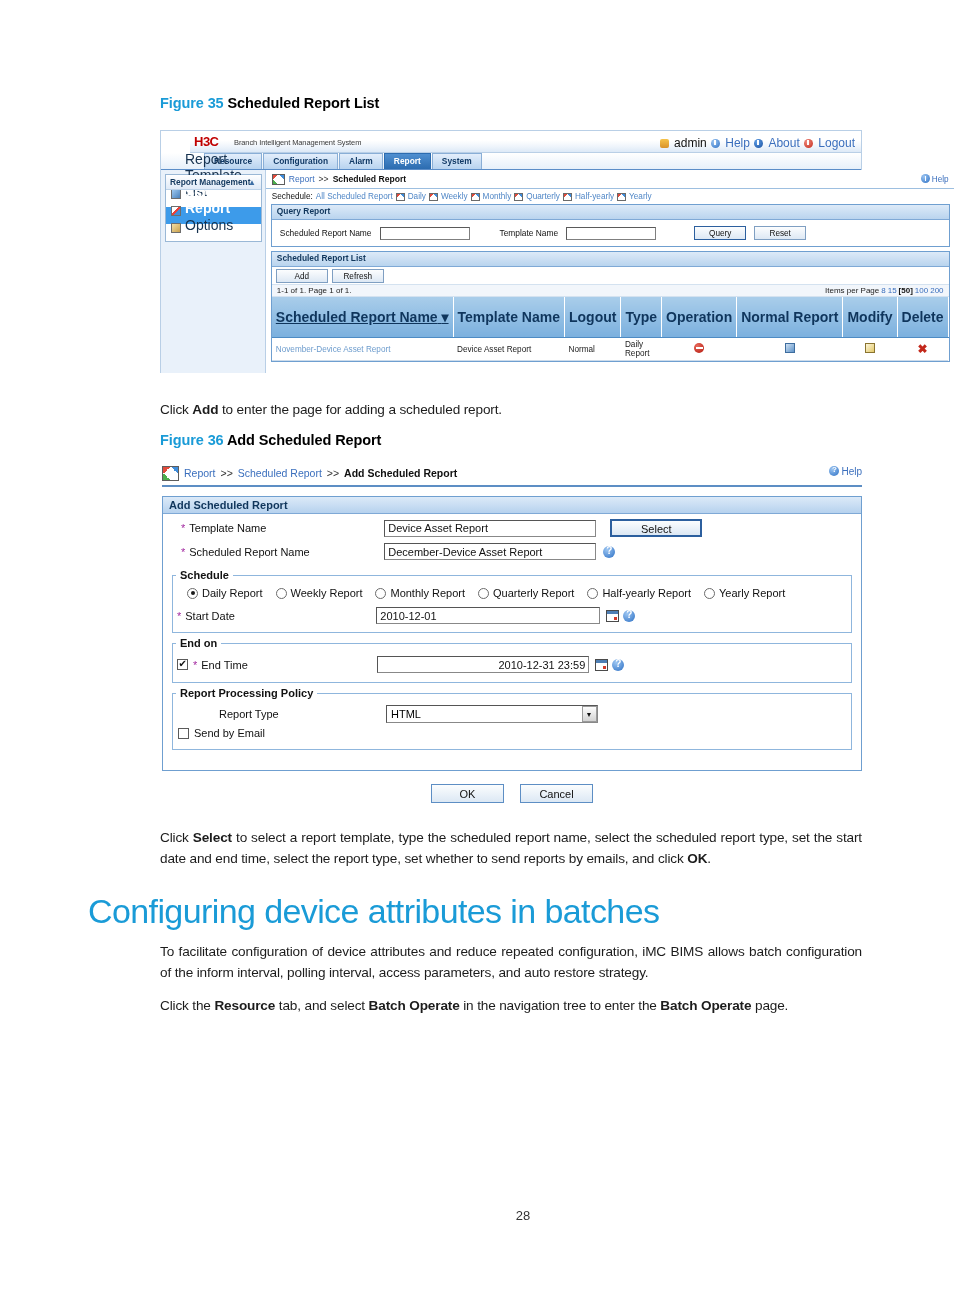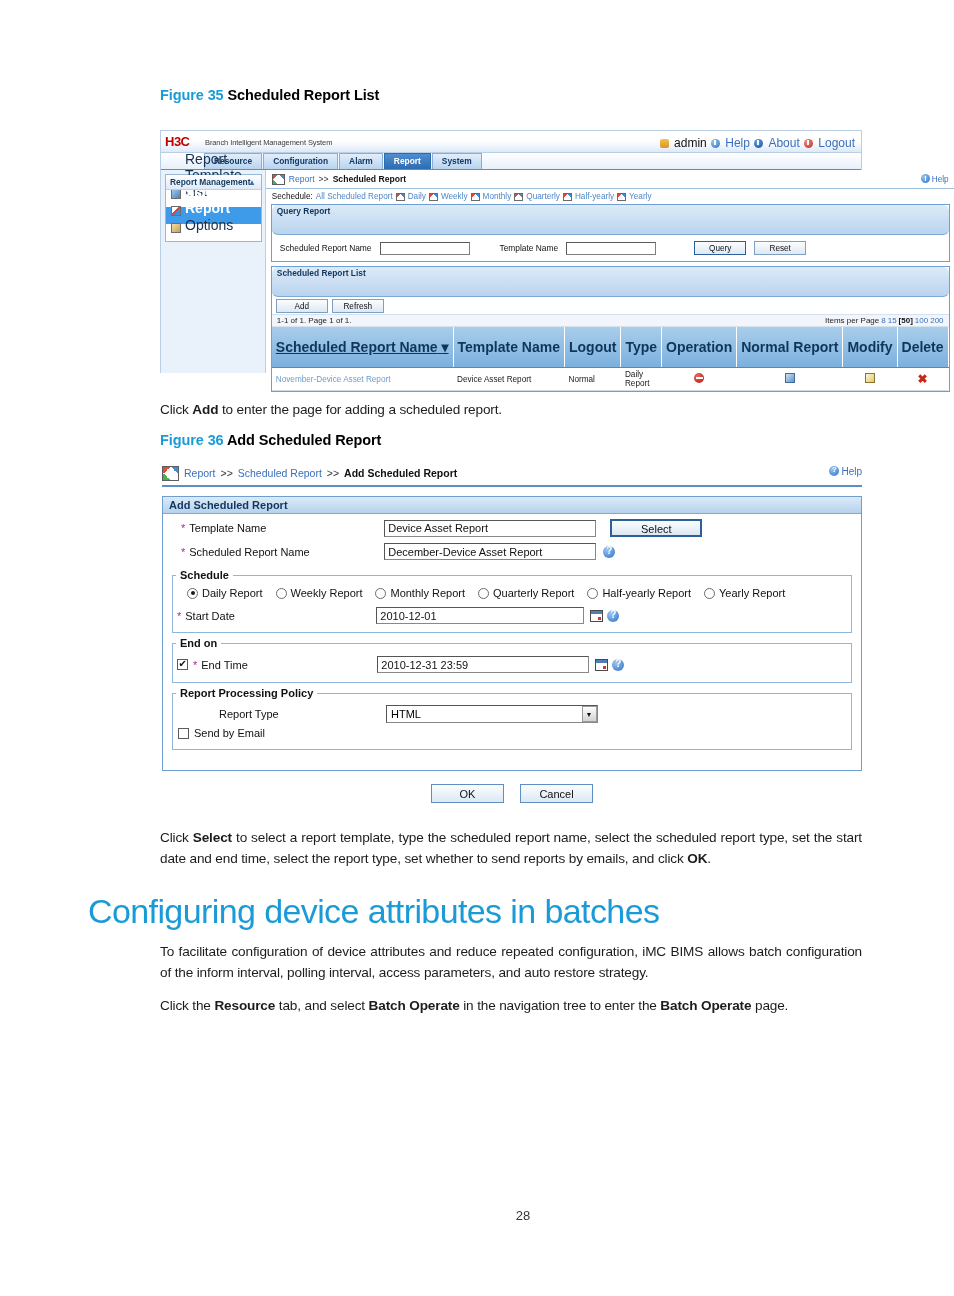--- a/index.html
+++ b/index.html
@@ -58,20 +58,21 @@
     font-family:"Liberation Sans", sans-serif;
     font-size:9px;
     color:#000;
   }
 
   .imc-banner {
     height:22px;
     background:linear-gradient(to bottom,#ffffff 0%,#ffffff 45%,#eef4fb 75%,#dce9f7 100%);
     border-bottom:1px solid #b9cfe6;
     position:relative;
+    margin-left:29px;
   }
   .h3c-logo {
     position:absolute; left:4px; top:3px;
     font-family:"Liberation Sans", sans-serif;
     font-weight:bold; font-size:13px; color:#c00000;
     letter-spacing:-0.5px;
   }
   .h3c-sub {
     position:absolute; left:44px; top:7px;
     font-size:7.5px; color:#3c3c3c; letter-spacing:-0.1px;
@@ -172,26 +173,25 @@
   .schedbar .slnk { color:#4f86c6; }
   .sch-ic {
     width:9px; height:8px; display:inline-block;
     border:1px solid #6a6a6a; background:#fff;
     background-image:linear-gradient(135deg,#e24b3c 30%,transparent 30%),
                      linear-gradient(225deg,#3f8ddb 30%,transparent 30%);
   }
 
   .panel { margin:0 5px 4px 5px; border:1px solid #6f9fd0; background:#fff; }
   .panel-head {
-    height:30px; line-height:13px;
+    height:15px; line-height:13px;
     background:linear-gradient(to bottom,#ddeaf8,#b9d4ee);
     border-bottom:1px solid #7fa9d6;
     font-size:8.4px; font-weight:bold; color:#10365c;
     padding:0 5px;
-    border-radius:6px;
   }
   .query-row {
     height:26px; display:flex; align-items:center; padding:0 8px; gap:8px;
   }
   .fld-label { font-size:8.4px; color:#111; }
   .txtfld {
     height:13px; border:1px solid #7f7f7f; background:#fff;
     border-top-color:#5a5a5a; border-left-color:#5a5a5a;
   }
   .btn {
@@ -330,21 +330,21 @@
     width:73px; height:19px; font-size:11px; text-align:center; line-height:18px;
     color:#111; background:linear-gradient(to bottom,#fbfdfe,#dce8f4);
     border:1px solid #5d8ec4;
   }
 </style>
 </head>
 <body>
 
 <div class="page">
 
-  <div class="fig-caption" style="left:160px; top:87px;">
+  <div class="fig-caption" style="left:160px; top:95px;">
     <span class="fignum">Figure 35</span>
     <span class="figtitle">Scheduled Report List</span>
   </div>
 
   <div class="app" style="left:160px; top:130px; width:702px; height:243px; border:1px solid #b9cfe6;">
 
     <div class="imc-banner">
       <span class="h3c-logo">H3C</span>
       <span class="h3c-sub">Branch Intelligent Management System</span>
       <div class="banner-right">
@@ -525,33 +525,33 @@
         <span class="radio"></span>
         <span class="radio-lbl">Quarterly Report</span>
         <span class="radio"></span>
         <span class="radio-lbl">Half-yearly Report</span>
         <span class="radio"></span>
         <span class="radio-lbl">Yearly Report</span>
       </div>
       <div class="form-row" style="padding:4px 0 2px 4px;">
         <span class="req">*</span>
         <span class="f-label" style="width:191px;">Start Date</span>
-        <input class="f-input" style="width: 208px;" value="2010-12-01">
+        <input class="f-input" style="width: 224px;" value="2010-12-01">
         <span class="cal-ic"></span>
         <span class="qmark" style="margin-left:4px;"></span>
       </div>
     </fieldset>
 
     <fieldset class="grp">
       <legend>End on</legend>
       <div class="form-row" style="padding:4px 0 3px 4px;">
         <span class="cbox on"></span>
         <span class="req">*</span>
         <span class="f-label" style="width:176px;">End Time</span>
-        <input class="f-input" style="width: 212px;" value="2010-12-31 23:59">
+        <input class="f-input" style="width: 212px; text-align: right;" value="2010-12-31 23:59">
         <span class="cal-ic"></span>
         <span class="qmark" style="margin-left:4px;"></span>
       </div>
     </fieldset>
 
     <fieldset class="grp">
       <legend>Report Processing Policy</legend>
       <div class="form-row" style="padding:3px 0 3px 18px;">
         <span class="f-label" style="width:195px;padding-left:28px;">Report Type</span>
         <span class="sel-wrap" style="width:212px;">

